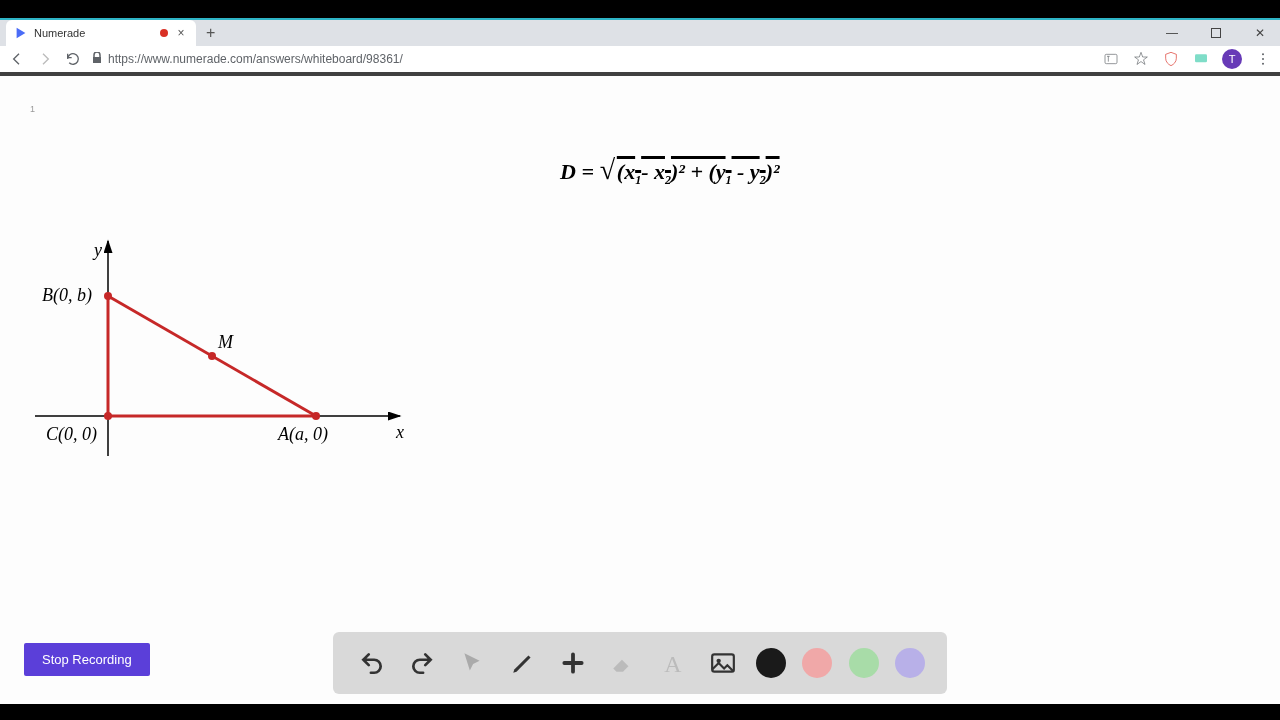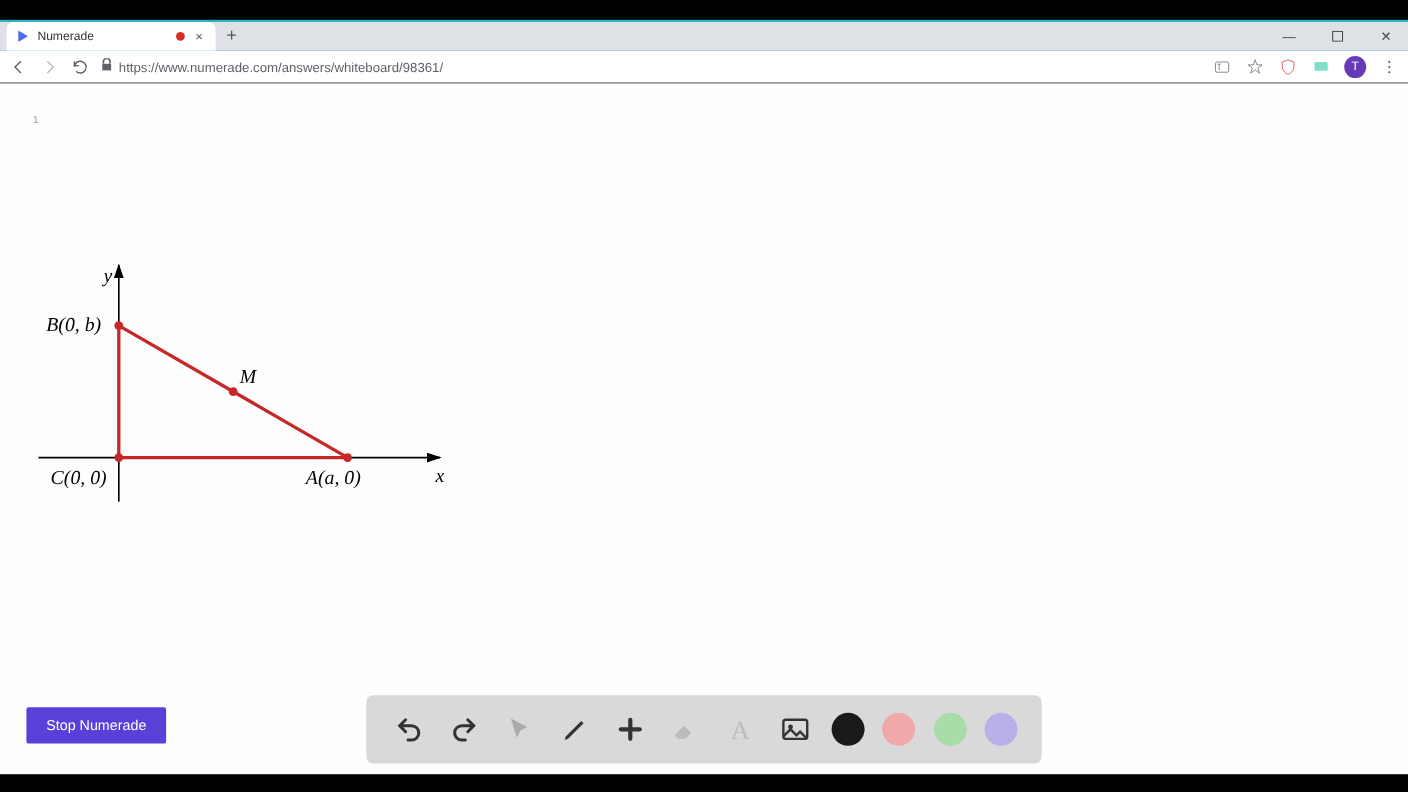--- a/index.html
+++ b/index.html
@@ -10,21 +10,21 @@
   .chrome { position: absolute; top: 20px; left: 0; right: 0; bottom: 16px; background: #0ea5e9; }
   .tabbar { height: 26px; background: #dee1e6; display: flex; align-items: center; position: relative; }
   .tab { height: 26px; background: #fff; border-radius: 6px 6px 0 0; display: flex; align-items: center; padding: 0 8px; margin-left: 6px; gap: 6px; min-width: 190px; }
   .tab-favicon { width: 14px; height: 14px; display: flex; align-items: center; justify-content: center; }
   .tab-title { font-size: 11px; color: #333; flex: 1; }
   .recording-dot { width: 8px; height: 8px; background: #d93025; border-radius: 50%; }
   .tab-close { font-size: 12px; color: #555; width: 14px; text-align: center; cursor: pointer; }
   .newtab { margin-left: 10px; font-size: 16px; color: #555; cursor: pointer; }
   .window-controls { position: absolute; right: 6px; top: 0; display: flex; gap: 16px; height: 26px; align-items: center; }
   .win-btn { width: 28px; height: 20px; display: flex; align-items: center; justify-content: center; font-size: 12px; color: #444; cursor: pointer; }
-  .addressbar { height: 30px; background: #fff; display: flex; align-items: center; padding: 0 8px; gap: 10px; border-bottom: 1px solid #404040; }
+  .addressbar { height: 30px; background: #fff; display: flex; align-items: center; padding: 0 8px; gap: 10px; border-bottom: 4px solid #404040; }
   .nav-icon { width: 18px; height: 18px; display: flex; align-items: center; justify-content: center; color: #5f6368; cursor: pointer; }
   .nav-icon.disabled { color: #bbb; cursor: default; }
   .url-box { flex: 1; display: flex; align-items: center; gap: 6px; font-size: 12px; color: #5f6368; }
   .lock-icon { font-size: 10px; }
   .url-text { color: #5f6368; }
   .right-icons { display: flex; gap: 12px; align-items: center; }
   .ricon { width: 18px; height: 18px; cursor: pointer; display: flex; align-items: center; justify-content: center; }
   .avatar { width: 20px; height: 20px; border-radius: 50%; background: #673ab7; color: #fff; font-size: 11px; display: flex; align-items: center; justify-content: center; }
   .content { position: absolute; top: 56px; left: 0; right: 0; bottom: 0; background: #fdfdfd; }
   .counter { position: absolute; left: 30px; top: 28px; font-size: 9px; color: #999; }
@@ -145,23 +145,26 @@
         <circle cx="296" cy="260" r="4" fill="#c62828"></circle>
         <circle cx="192" cy="200" r="4" fill="#c62828"></circle>
         <text x="74" y="100" font-family="serif" font-style="italic" font-size="18">y</text>
         <text x="376" y="282" font-family="serif" font-style="italic" font-size="18">x</text>
         <text x="22" y="145" font-family="serif" font-style="italic" font-size="18">B(0, b)</text>
         <text x="26" y="284" font-family="serif" font-style="italic" font-size="18">C(0, 0)</text>
         <text x="258" y="284" font-family="serif" font-style="italic" font-size="18">A(a, 0)</text>
         <text x="198" y="192" font-family="serif" font-style="italic" font-size="18">M</text>
       </svg>
 
-    </div>
-
-    <button class="stop-btn">Stop Numerade</button>
+      <div class="formula">
+        D = <span style="font-size:28px;">√</span><span style="text-decoration:overline; text-decoration-thickness:3px; padding-left:2px;">(x<sub style="font-size:12px;">1</sub>- x<sub style="font-size:12px;">2</sub>)² + (y<sub style="font-size:12px;">1</sub> - y<sub style="font-size:12px;">2</sub>)²</span>
+      </div>
+    </div>
+
+    <button class="stop-btn">Stop Recording</button>
 
     <div class="toolbar">
       <div class="tool">
         <svg viewBox="0 0 24 24">
             <path d="M9 14L4 9l5-5M4 9h10a6 6 0 0 1 0 12h-3" stroke="#333" stroke-width="2.5" fill="none" stroke-linecap="round"></path>
           </svg>
       </div>
       <div class="tool">
         <svg viewBox="0 0 24 24">
             <path d="M15 14l5-5-5-5M20 9H10a6 6 0 0 0 0 12h3" stroke="#333" stroke-width="2.5" fill="none" stroke-linecap="round"></path>

